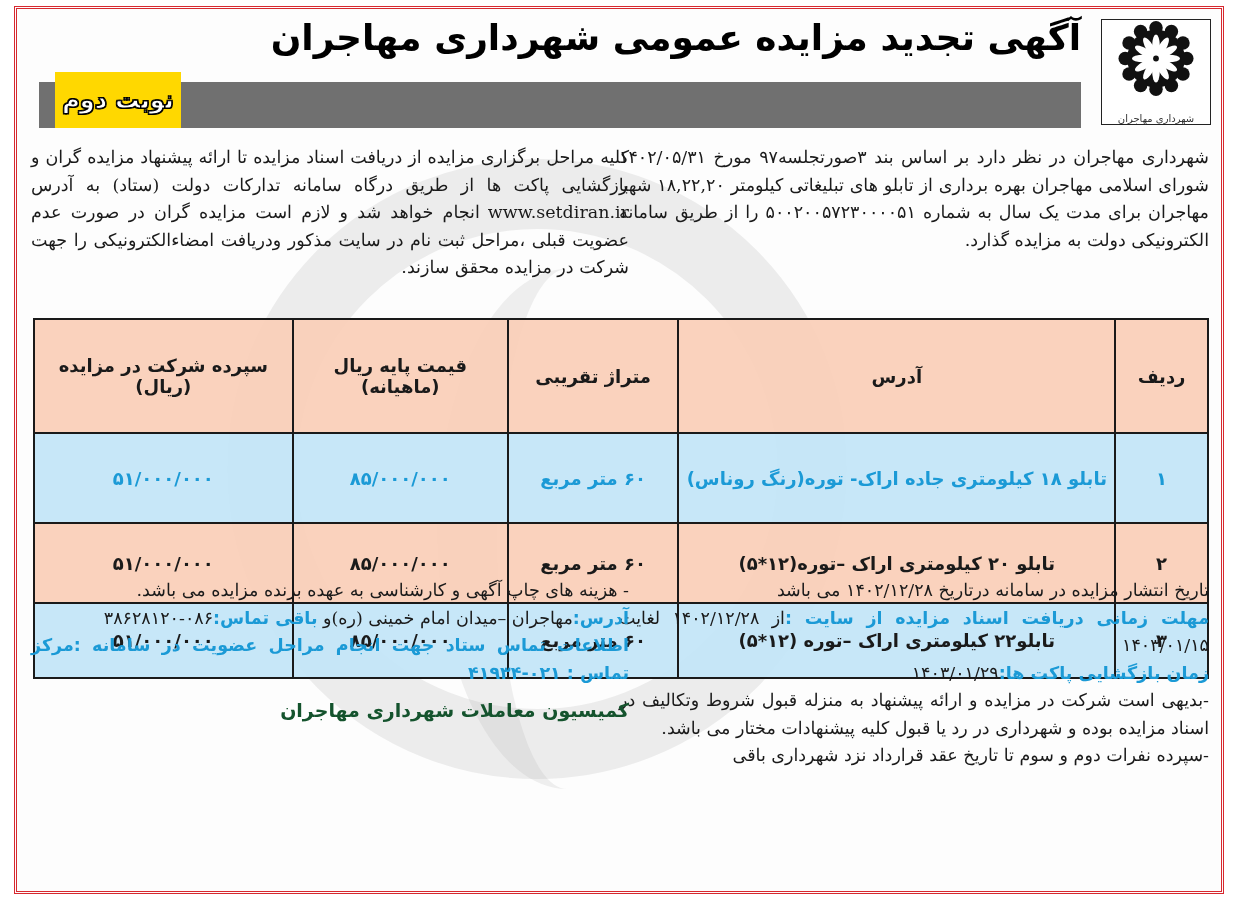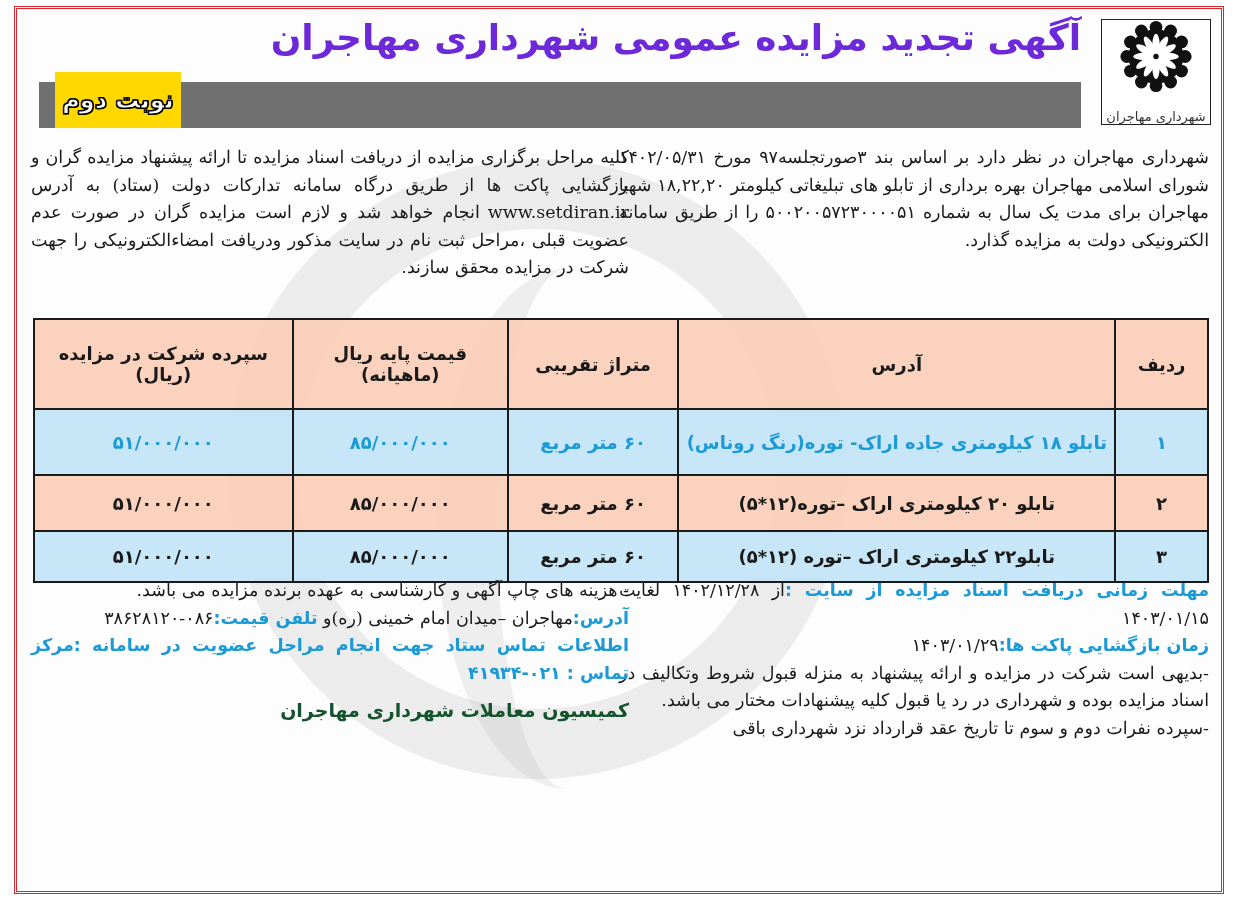--- a/index.html
+++ b/index.html
@@ -1,29 +1,29 @@
 <!DOCTYPE html>
 <html><head>
 <meta charset="utf-8">
 <style>
   html, body { margin:0; padding:0; background:#ffffff; }
   body { width:1240px; height:907px; position:relative; overflow:hidden; font-family:"DejaVu Sans", sans-serif; color:#1a1a1a; }
   .frame { position:absolute; left:14px; top:6px; width:1210px; height:888px; border:3px double #d7282f; box-sizing:border-box; background:#fdfdfd; overflow:hidden; }
   .watermark { position:absolute; left:210px; top:150px; width:620px; height:620px; border-radius:50%; border:70px solid rgba(160,160,160,0.18); box-sizing:border-box; pointer-events:none; }
   .watermark2 { position:absolute; left:420px; top:260px; width:200px; height:520px; border-left:60px solid rgba(160,160,160,0.16); border-radius:50%; pointer-events:none; }
   .logo-box { position:absolute; right:10px; top:10px; width:108px; height:104px; border:1px solid #222; background:#fff; display:flex; flex-direction:column; align-items:center; justify-content:center; }
-  .logo-box .caption { font-size:13px; color:#333; margin-top:16px; }
-  .title { position:absolute; right:140px; top:8px; font-size:36px; font-weight:bold; color:#6d28d9; direction:rtl; white-space:nowrap; font-family:"DejaVu Sans", sans-serif; }
+  .logo-box .caption { font-size:10px; color:#333; margin-top:16px; }
+  .title { position:absolute; right:140px; top:8px; font-size:36px; font-weight:bold; color:#000000; direction:rtl; white-space:nowrap; font-family:"DejaVu Sans", sans-serif; }
   .gray-bar { position:absolute; left:22px; right:140px; top:73px; height:46px; background:#707070; }
   .badge { position:absolute; left:38px; top:63px; width:126px; height:56px; background:#ffd800; display:flex; align-items:center; justify-content:center; font-size:24px; font-weight:bold; color:#fff; -webkit-text-stroke:1px #000; text-shadow:1px 1px 0 #000, -1px 1px 0 #000, 1px -1px 0 #000, -1px -1px 0 #000; direction:rtl; }
   .para { position:absolute; direction:rtl; text-align:justify; font-size:17.5px; line-height:27.5px; font-family:"DejaVu Serif", serif; }
   .para-right { right:12px; top:135px; width:590px; }
   .para-left { left:14px; top:135px; width:598px; }
   table.items { position:absolute; left:16px; top:309px; width:1176px; border-collapse:collapse; direction:rtl; font-size:18px; font-weight:bold; }
-  table.items th, table.items td { border:2px solid #1a1a1a; text-align:center; padding:4px 6px; }
+  table.items th, table.items td { border:2px solid #1a1a1a; text-align:center; padding:16px 6px; }
   table.items th { background:rgba(250,206,183,0.92); height:80px; vertical-align:middle; }
   table.items tr.blue td { background:rgba(196,230,248,0.95); height:56px; }
   table.items tr.pink td { background:rgba(250,206,183,0.92); height:46px; }
   table.items tr.blue2 td { background:rgba(196,230,248,0.95); height:41px; }
   .col-row { width:80px; } .col-addr { width:435px; } .col-area { width:160px; } .col-price { width:205px; } .col-dep { width:250px; }
   .lower-right { position:absolute; right:12px; top:568px; width:590px; direction:rtl; font-size:17.5px; line-height:27.5px; font-family:"DejaVu Serif", serif; text-align:justify; }
   .lower-left { position:absolute; left:14px; top:568px; width:598px; direction:rtl; font-size:17.5px; line-height:27.5px; font-family:"DejaVu Serif", serif; text-align:justify; }
   .blue { color:#1b9ad6; font-weight:bold; font-family:"DejaVu Sans", sans-serif; }
   .red-sign { color:#14532d; font-weight:bold; font-size:19px; font-family:"DejaVu Sans", sans-serif; margin-top:10px; }
   .ltr { direction:ltr; unicode-bidi:embed;margin-left:8px; }
@@ -107,25 +107,26 @@
         <td>۳</td>
         <td>تابلو۲۲ کیلومتری اراک –توره (۱۲*۵)</td>
         <td>۶۰ متر مربع</td>
         <td>۸۵/۰۰۰/۰۰۰</td>
         <td>۵۱/۰۰۰/۰۰۰</td>
       </tr>
     </tbody>
   </table>
 
   <div class="lower-right">
+    <div>تاریخ انتشار مزایده در سامانه درتاریخ ۱۴۰۲/۱۲/۲۸ می باشد</div>
     <div><span class="blue">مهلت زمانی دریافت اسناد مزایده از سایت :</span><span>از ۱۴۰۲/۱۲/۲۸ لغایت ۱۴۰۳/۰۱/۱۵</span></div>
     <div><span class="blue">زمان بازگشایی پاکت ها:</span><span>۱۴۰۳/۰۱/۲۹</span></div>
     <div>-بدیهی است شرکت در مزایده و ارائه پیشنهاد به منزله قبول شروط وتکالیف در اسناد مزایده بوده و شهرداری در رد یا قبول کلیه پیشنهادات مختار می باشد.</div>
     <div>-سپرده نفرات دوم و سوم تا تاریخ عقد قرارداد نزد شهرداری باقی</div>
   </div>
 
   <div class="lower-left">
     <div>- هزینه های چاپ آگهی و کارشناسی به عهده برنده مزایده می باشد.</div>
-    <div><span class="blue">آدرس:</span><span>مهاجران –میدان امام خمینی (ره)و </span><span class="blue">تلفن قیمت:</span><span>۰۸۶-۳۸۶۲۸۱۲۰</span></div>
+    <div><span class="blue">آدرس:</span><span>مهاجران –میدان امام خمینی (ره)و </span><span class="blue">باقی تماس:</span><span>۰۸۶-۳۸۶۲۸۱۲۰</span></div>
     <div><span class="blue">اطلاعات تماس ستاد جهت انجام مراحل عضویت در سامانه :مرکز تماس : </span><span class="blue">۰۲۱-۴۱۹۳۴</span></div>
     <div class="red-sign">کمیسیون معاملات شهرداری مهاجران</div>
   </div>
 </div>
 
 </body></html>

